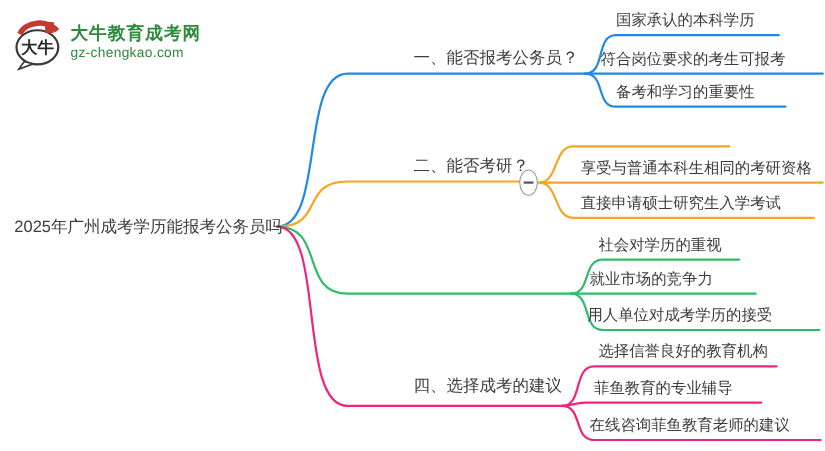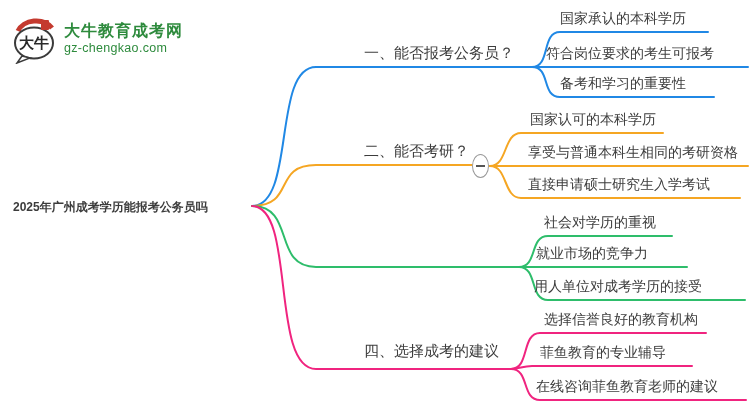--- a/index.html
+++ b/index.html
@@ -14,22 +14,22 @@
   svg.connectors { position: absolute; left: 0; top: 0; z-index: 1; }
 
   
   .logo { position: absolute; left: 12px; top: 14px; display: flex; align-items: center; gap: 6px; z-index: 4; }
   .logo-text { display: flex; flex-direction: column; line-height: 1.1; }
   .logo-name { font-size: 16px; font-weight: bold; color: #2E8B3D; letter-spacing: 1px; }
   .logo-domain { font-size: 12.5px; font-weight: normal; color: #2E8B3D; margin-top: 2px; letter-spacing: 0.3px; }
 
   
   .node { position: absolute; white-space: nowrap; color: #3C3C3C; z-index: 2; }
-  .root-label { font-size: 12px; line-height: 22px; font-weight: bold; }
-  .branch-label { font-size: 15px; line-height: 21px; }
+  .root-label { font-size: 15px; line-height: 22px; }
+  .branch-label { font-size: 15px; line-height: 21px; margin-left: 12px; }
   .child-label { font-size: 14px; line-height: 19px; }
 
   
   .collapse-btn {
     position: absolute; left: 472px; top: 154px;
     width: 17px; height: 24px;
     border: 1.6px solid #9a9a9a; border-radius: 50%;
     background: #ffffff; z-index: 5;
     display: flex; align-items: center; justify-content: center;
     cursor: pointer;
@@ -92,21 +92,20 @@
 
   <div class="node branch-label" style="left:364px; top:42px;">一、能否报考公务员？</div>
   <div class="node child-label" style="left:560px; top:9px;">国家承认的本科学历</div>
   <div class="node child-label" style="left:546px; top:44px;">符合岗位要求的考生可报考</div>
   <div class="node child-label" style="left:560px; top:74px;">备考和学习的重要性</div>
 
   <div class="node branch-label" style="left:364px; top:140px;">二、能否考研？</div>
   <div class="collapse-btn">
     <span class="minus"></span>
   </div>
-  <div class="node child-label" style="left:530px; top:110px;">国家认可的本科学历</div>
   <div class="node child-label" style="left:528px; top:143px;">享受与普通本科生相同的考研资格</div>
   <div class="node child-label" style="left:528px; top:175px;">直接申请硕士研究生入学考试</div>
 
   <div class="node child-label" style="left:544px; top:213px;">社会对学历的重视</div>
   <div class="node child-label" style="left:536px; top:244px;">就业市场的竞争力</div>
   <div class="node child-label" style="left:534px; top:277px;">用人单位对成考学历的接受</div>
 
   <div class="node branch-label" style="left:364px; top:340px;">四、选择成考的建议</div>
   <div class="node child-label" style="left:544px; top:310px;">选择信誉良好的教育机构</div>
   <div class="node child-label" style="left:540px; top:343px;">菲鱼教育的专业辅导</div>

